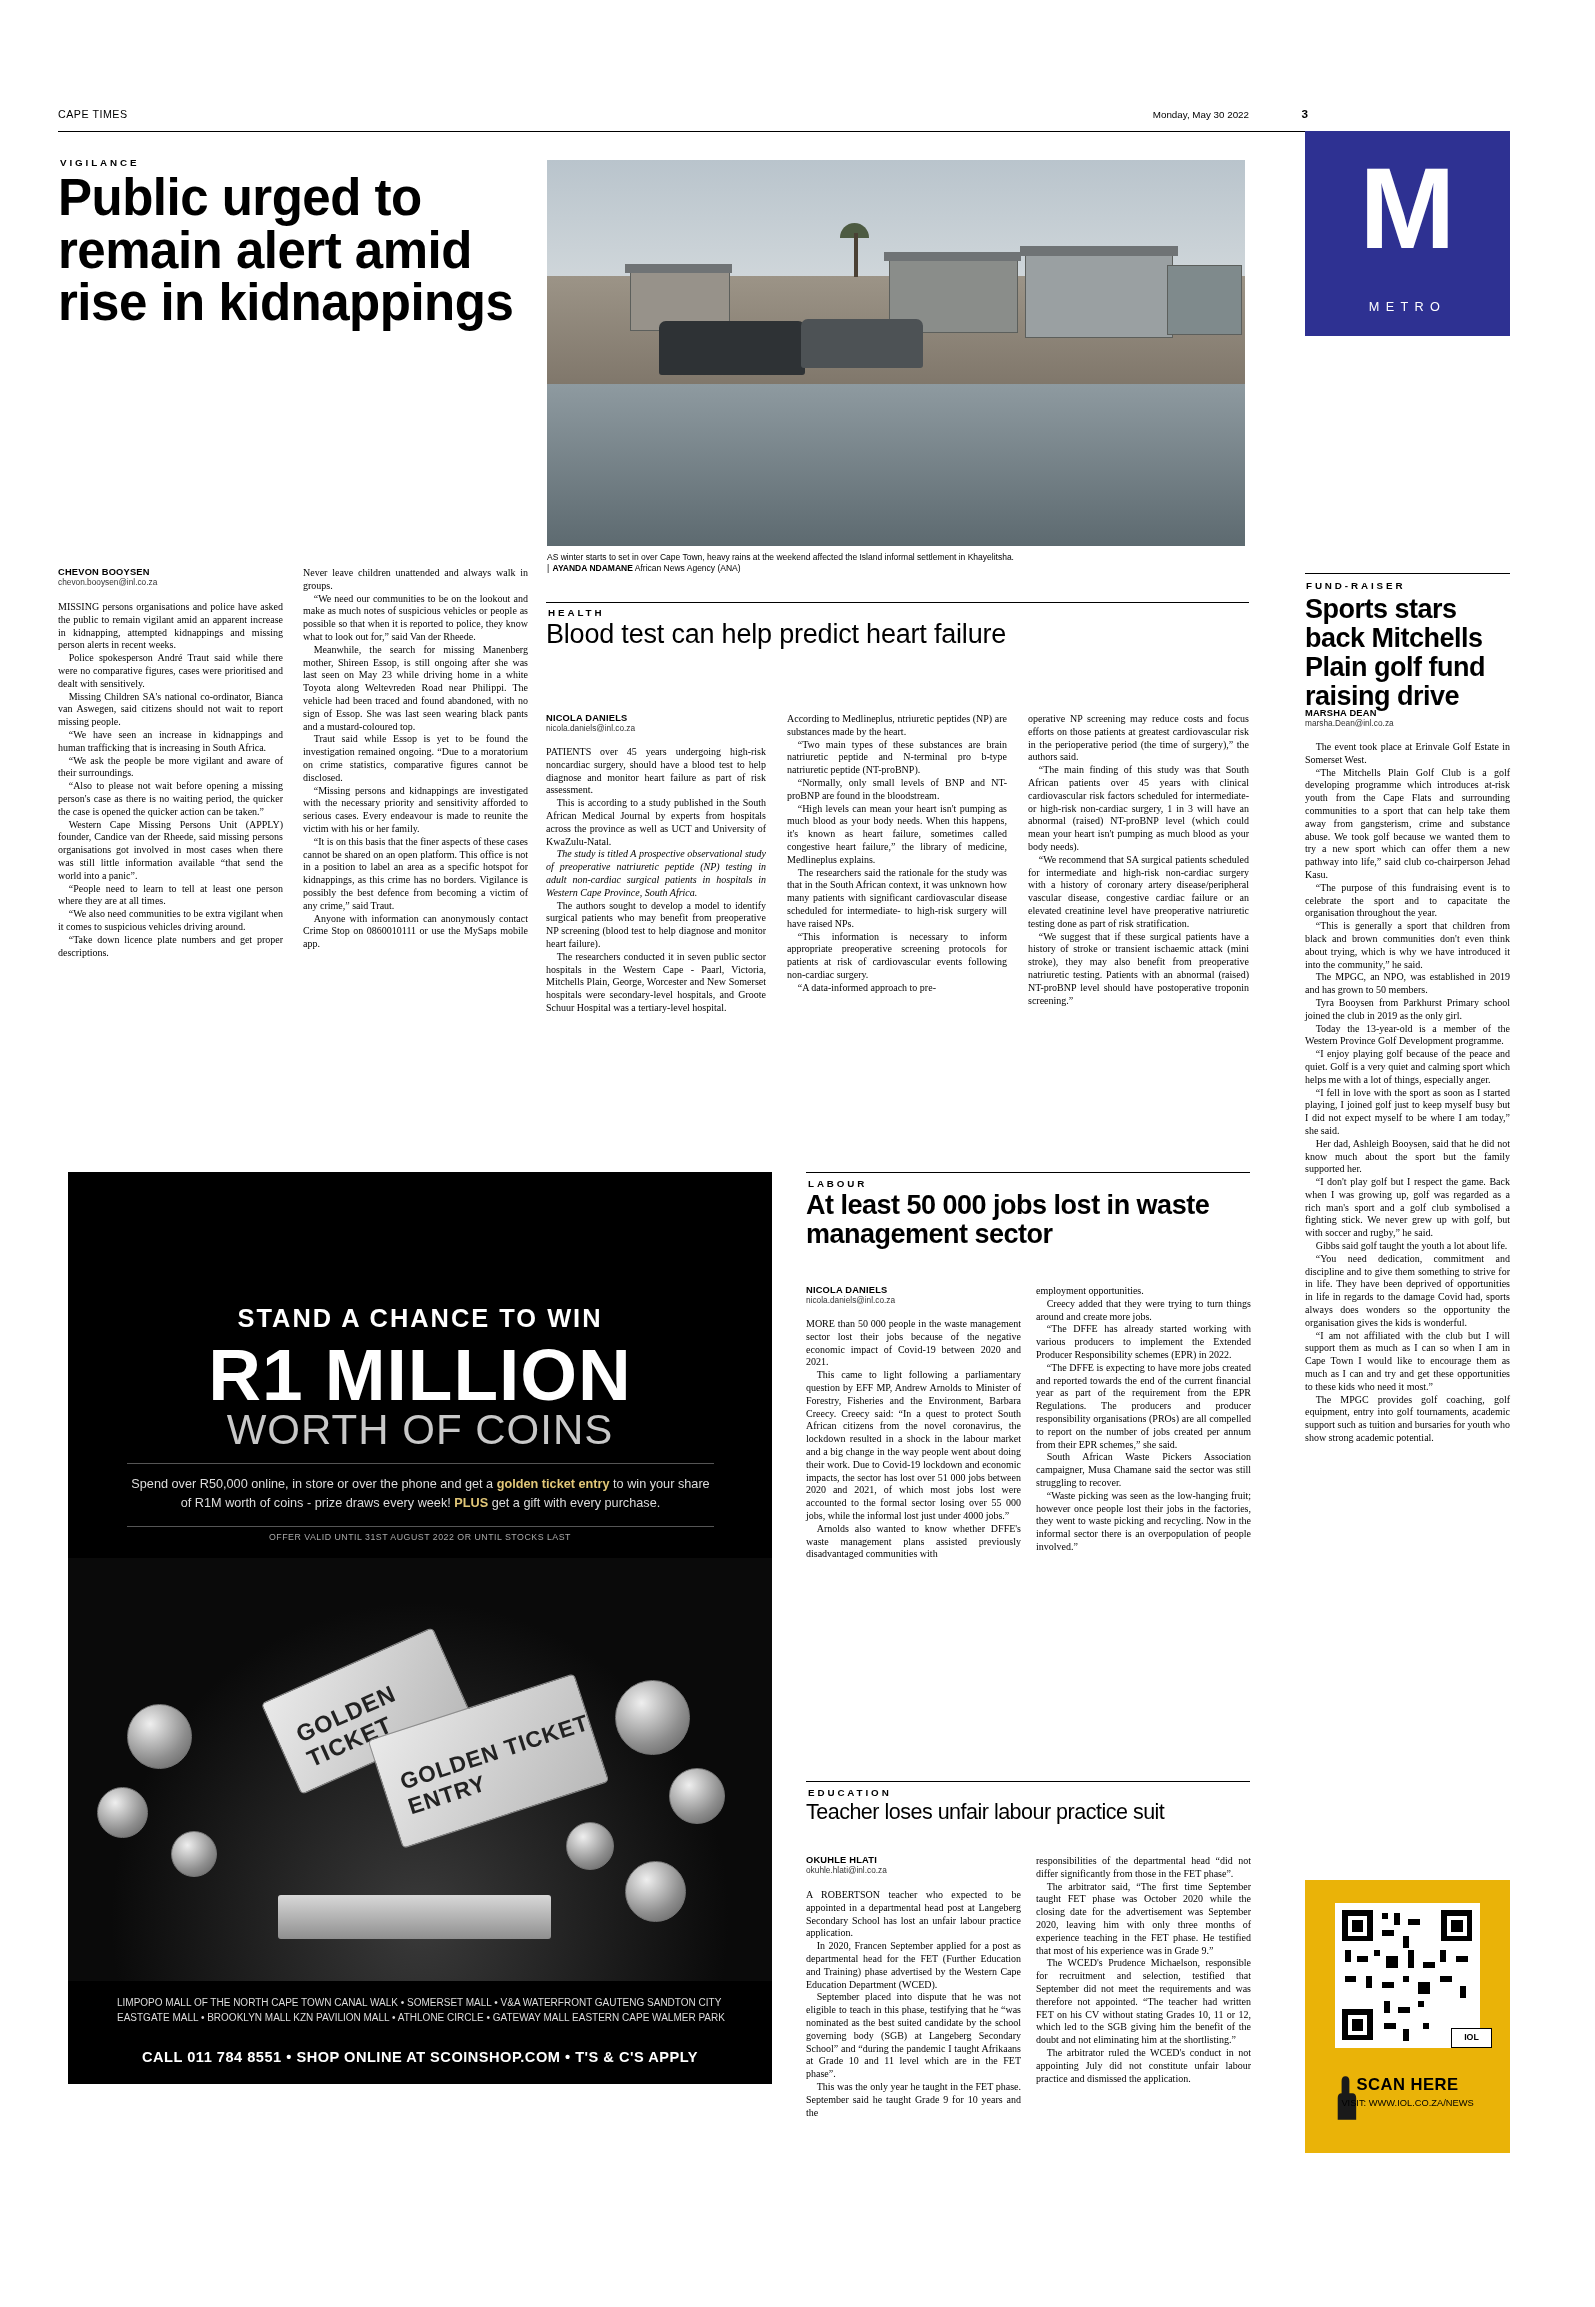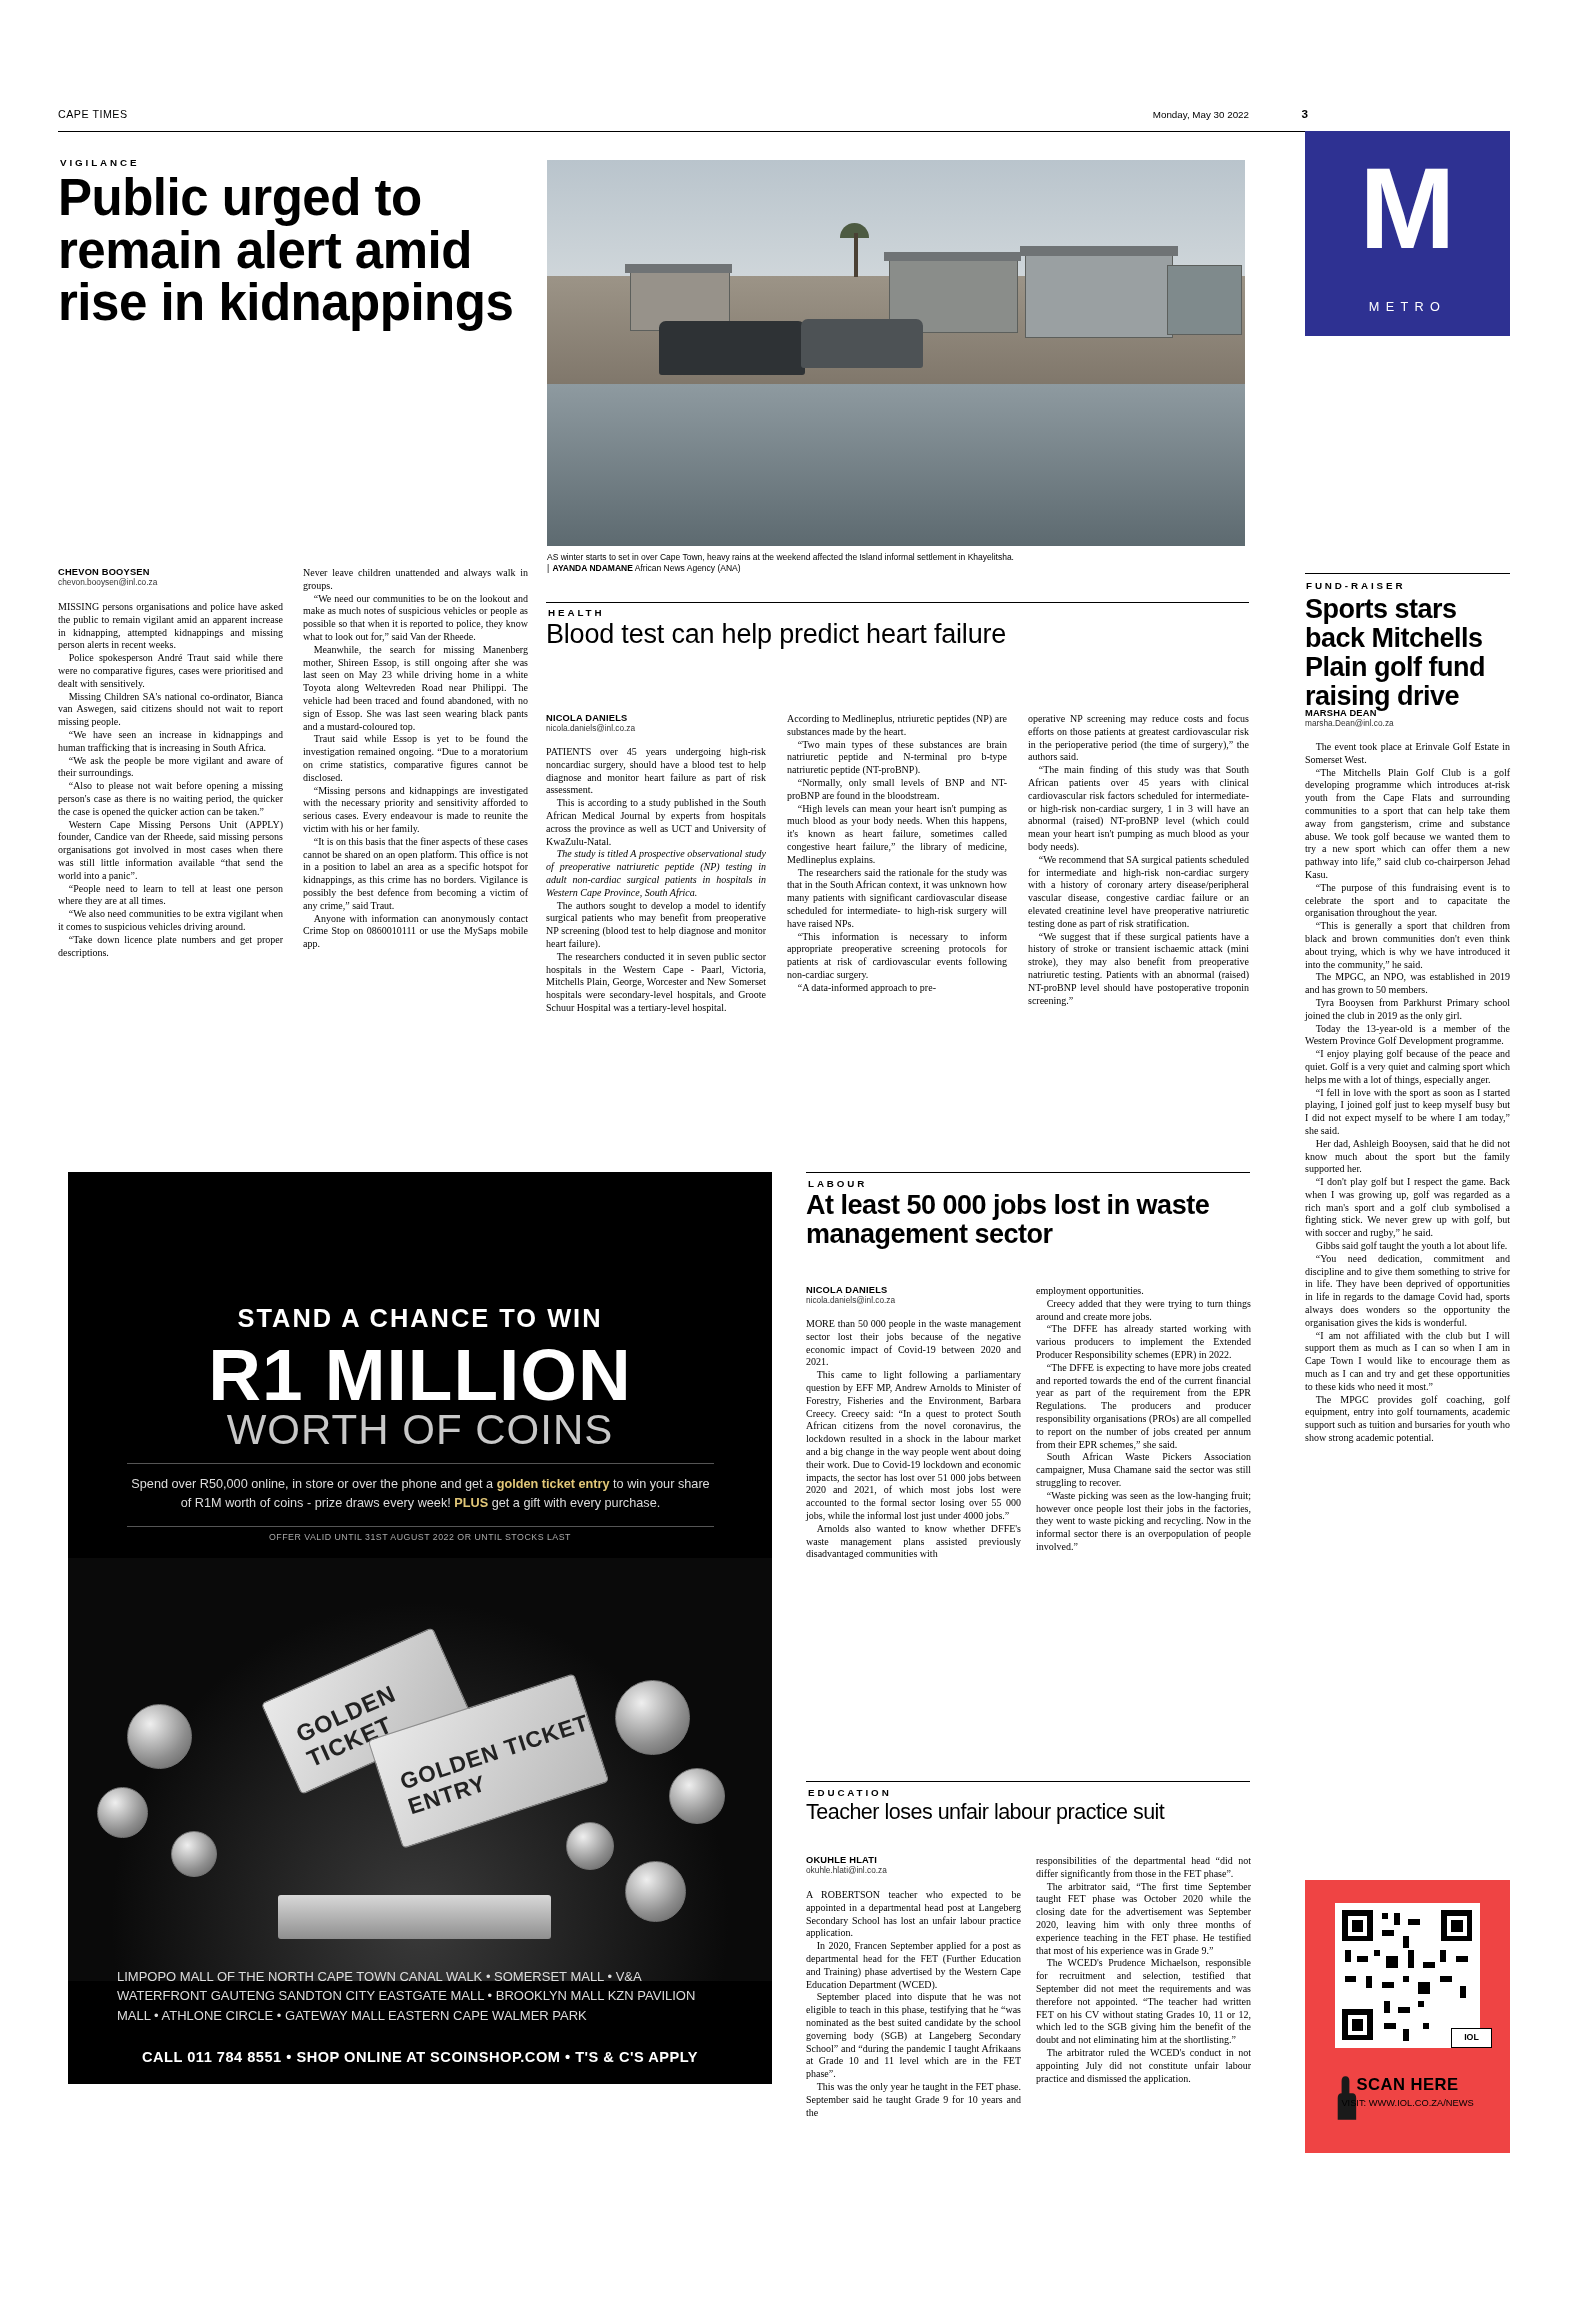--- a/index.html
+++ b/index.html
@@ -100,26 +100,26 @@
       font-family:"Liberation Sans", sans-serif; font-size:8.8px; letter-spacing:0.5px; }
   .ad-stage { position:absolute; left:0; top:386px; width:100%; height:425px;
       background:radial-gradient(ellipse at 50% 85%, #3a3a3a 0%, #0a0a0a 62%); }
   .ticket { position:absolute; background:linear-gradient(135deg,#e9e9e9,#b9b9b9); border:1.5px solid #8d8d8d; border-radius:4.9px;
       color:#222; font-family:"Liberation Sans", sans-serif; font-weight:bold; }
   .coin { position:absolute; border-radius:50%; background:radial-gradient(circle at 35% 30%, #efefef, #8e8e8e 60%, #5a5a5a 100%);
       border:1.5px solid #777; }
   .podium { position:absolute; left:210px; top:752px; width:273px; height:44px; background:linear-gradient(#d8d8d8,#8f8f8f); border-radius:2.9px; }
   .ad-footer { position:absolute; left:0; bottom:0; width:100%; height:103px; background:#000; }
   .ad-stores { position:absolute; left:49px; bottom:59px; width:610px; color:#ddd;
-      font-family:"Liberation Sans", sans-serif; font-size:13px; line-height:1.5; }
+      font-family:"Liberation Sans", sans-serif; font-size:10px; line-height:1.5; }
   .ad-contact { position:absolute; left:0; bottom:19.5px; width:100%; text-align:center; color:#fff;
       font-family:"Liberation Sans", sans-serif; font-size:14.6px; font-weight:bold; letter-spacing:0.5px; }
 
   
-  #qr-box { position:absolute; left:1305px; top:1880px; width:205px; height:273px; background:#ef4444; }
+  #qr-box { position:absolute; left:1305px; top:1880px; width:205px; height:273px; background:#eab308; }
   #qr-code { position:absolute; left:30px; top:23.4px; width:145px; height:145px; background:#fff; }
   .qr-cell { position:absolute; background:#000; }
   #qr-iol { position:absolute; left:116px; top:125px; width:39px; height:17.6px; background:#fff;
       border:1px solid #000; font-family:"Liberation Sans", sans-serif; font-size:8.8px; font-weight:bold;
       text-align:center; line-height:16.6px; }
   #qr-scan { position:absolute; left:0; top:195px; width:205px; text-align:center;
       font-family:"Liberation Sans", sans-serif; font-size:16.6px; font-weight:bold; letter-spacing:0.5px; }
   #qr-visit { position:absolute; left:0; top:218px; width:205px; text-align:center;
       font-family:"Liberation Sans", sans-serif; font-size:9.3px; }
   #qr-hand { position:absolute; left:23.4px; top:191px; width:34px; height:54px; }

